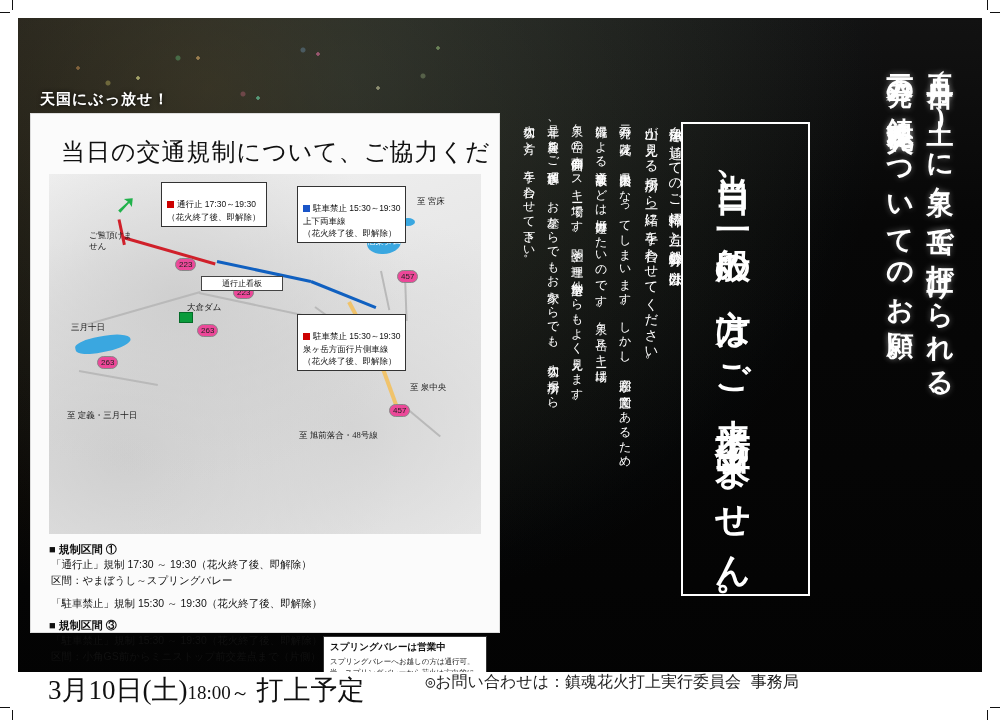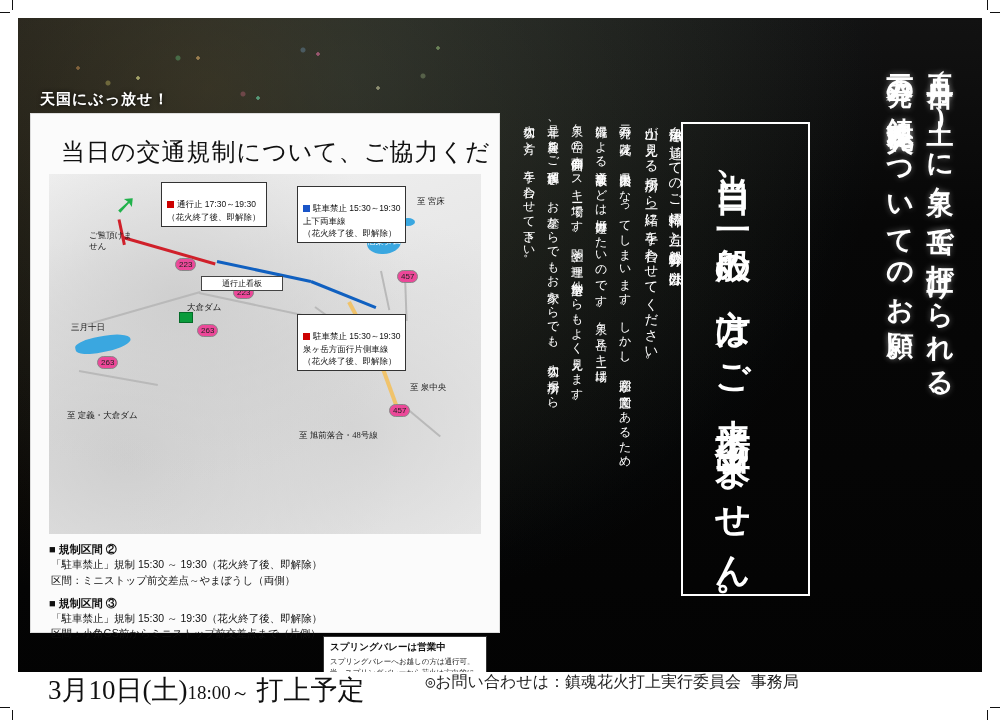--- a/index.html
+++ b/index.html
@@ -327,21 +327,21 @@
         <div class="shield" style="left:48px;top:182px;">263</div>
         <div class="shield" style="left:340px;top:230px;">457</div>
 
         <div class="ski-arrow" style="left:66px;top:18px;">➚</div>
 
         <div class="map-label" style="left:40px;top:56px;width:46px;white-space:normal;line-height:1.3;">ご覧頂けません</div>
         <div class="map-label" style="left:138px;top:128px;">大倉ダム</div>
         <div class="map-label" style="left:22px;top:148px;">三月十日</div>
         <div class="map-label" style="left:318px;top:62px;color:#fff;">信楽ダム</div>
         <div class="map-label" style="left:368px;top:22px;">至 宮床</div>
-        <div class="map-label" style="left:18px;top:236px;">至 定義・大倉ダム</div>
+        <div class="map-label" style="left:18px;top:236px;">至 定義・三月十日</div>
         <div class="map-label" style="left:361px;top:208px;">至 泉中央</div>
         <div class="map-label" style="left:250px;top:256px;font-family:Liberation Serif, serif;">至 旭前落合・48号線</div>
         <div class="map-label" style="left:284px;top:144px;font-weight:bold;">JA前</div>
 
         <div style="position:absolute;left:130px;top:138px;width:12px;height:9px;background:#0a9b3c;border:1px solid #046b28;"></div>
 
         <div class="tag-box" style="left:152px;top:102px;">通行止看板</div>
 
         <div class="callout" style="left:112px;top:8px;">
           <span class="sq sq-red"></span><span>通行止 17:30～19:30
@@ -354,23 +354,26 @@
         </div>
         <div class="callout" style="left:248px;top:140px;">
           <span class="sq sq-red"></span><span>駐車禁止 15:30～19:30
 泉ヶ岳方面行片側車線
 （花火終了後、即解除）</span>
         </div>
       </div>
 
       <div class="legend">
         <div class="legend-block">
-          <div class="legend-title">■ 規制区間 ②</div>
+          <div class="legend-title">■ 規制区間 ①</div>
+          <div class="legend-line">「通行止」規制  17:30 ～ 19:30（花火終了後、即解除）</div>
+          <div class="legend-line">区間：やまぼうし～スプリングバレー</div>
+        </div>
+        <div class="legend-block">
           <div class="legend-line">「駐車禁止」規制  15:30 ～ 19:30（花火終了後、即解除）</div>
-          <div class="legend-line">区間：ミニストップ前交差点～やまぼうし（両側）</div>
         </div>
         <div class="legend-block">
           <div class="legend-title">■ 規制区間 ③</div>
           <div class="legend-line">「駐車禁止」規制  15:30 ～ 19:30（花火終了後、即解除）</div>
           <div class="legend-line">区間：小角GS前からミニストップ前交差点まで（片側）</div>
         </div>
       </div>
 
       <div class="note-box">
         <div class="note-title">スプリングバレーは営業中</div>

